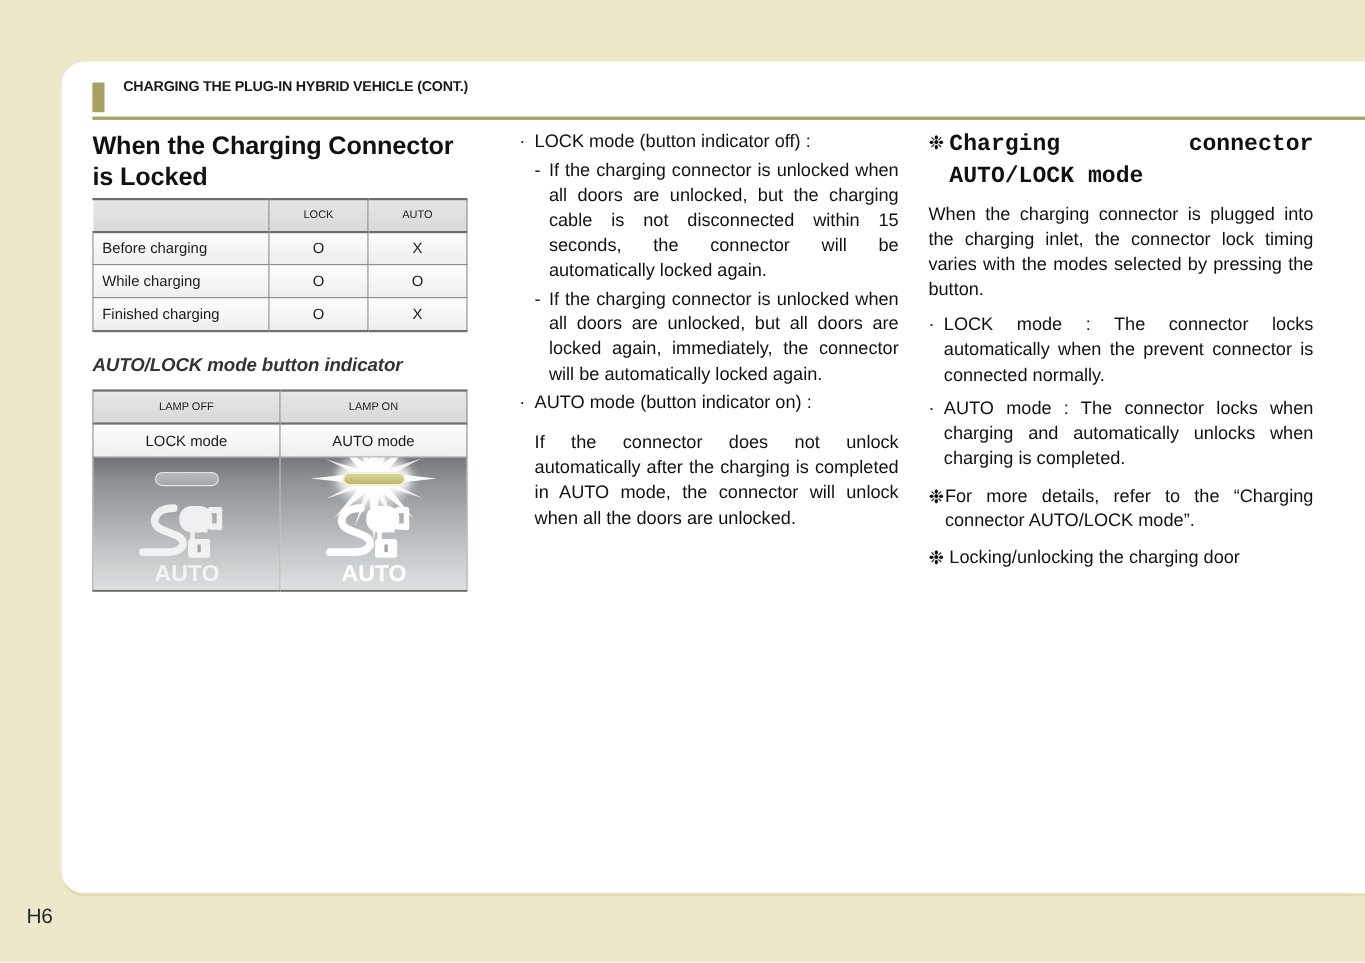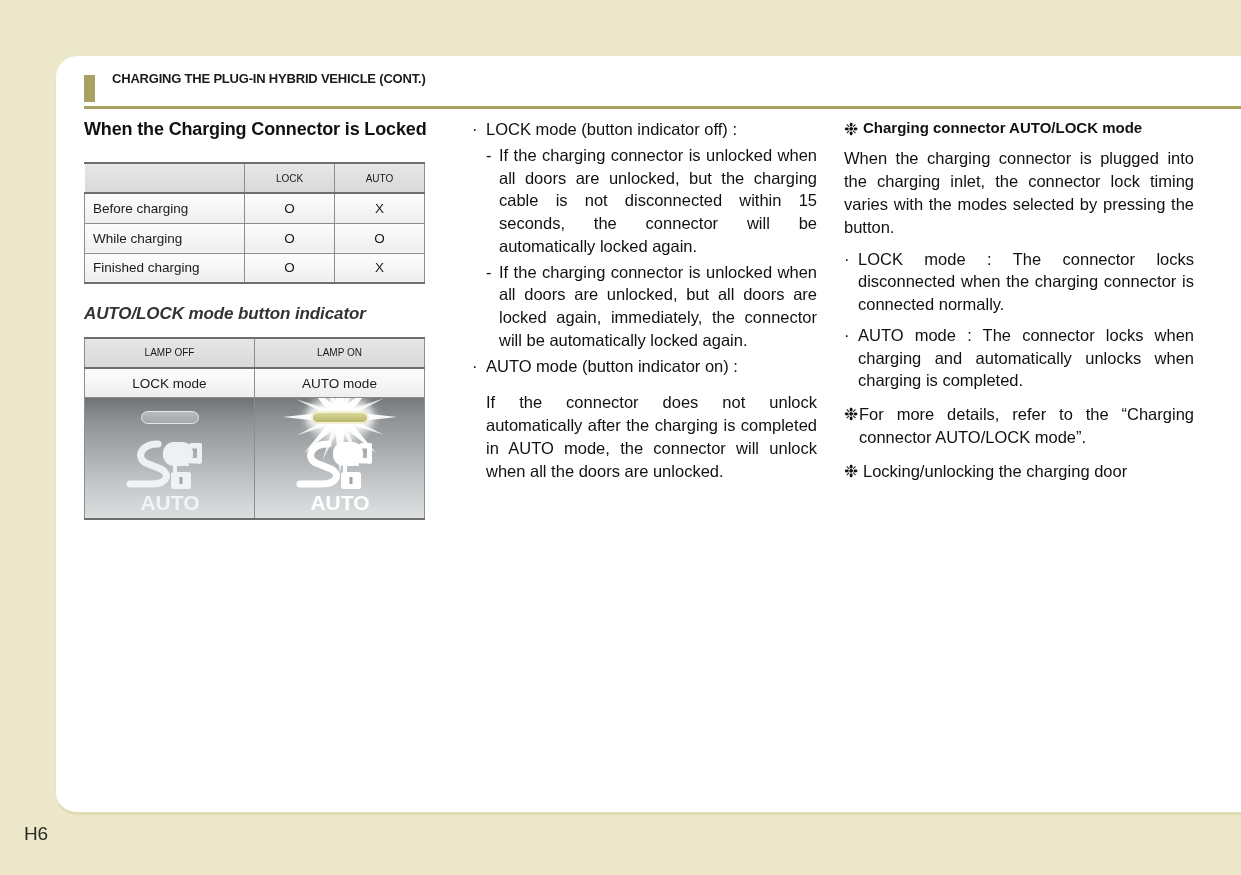--- a/index.html
+++ b/index.html
@@ -78,26 +78,26 @@
   .col {
     position: absolute;
     top: 0;
   }
   .col-left   { left: 0px;   width: 345px; }
   .col-mid    { left: 388px; width: 345px; }
   .col-right  { left: 760px; width: 350px; }
 
   
   h2.section-head {
-    font-size: 18px;
+    font-size: 23px;
     font-weight: bold;
     line-height: 1.23;
     color: #111;
     letter-spacing: -0.15px;
-    margin-bottom: 22px;
+    margin-bottom: 5px;
   }
   h3.sub-head {
     font-size: 17px;
     font-weight: bold;
     font-style: italic;
     line-height: 1.22;
     color: #333;
     letter-spacing: -0.1px;
     margin-top: 20px;
     margin-bottom: 12px;
@@ -230,21 +230,21 @@
     color: #111;
   }
   .bullet-mark.dot     { width: 14px; }
   .bullet-mark.dash    { width: 13px; }
   .bullet-mark.asterisk{ width: 19px; font-size: 17px; }
   .bullet-mark.asterisk-tight { width: 15px; font-size: 17px; }
   .bullet-body { flex: 1 1 auto; }
 
   .indent-1 { margin-left: 14px; }
 
-  .para.bold { font-weight: bold; font-size: 15px; }
+  .para.bold { font-weight: bold; font-size: 21px; font-family: Liberation Mono, monospace; }
 
   
   .page-number {
     position: absolute;
     left: 24px;
     top: 823px;
     font-size: 19px;
     color: #2a2a2a;
     letter-spacing: -0.2px;
   }
@@ -431,21 +431,21 @@
     <div class="col col-right">
 
       <div class="bullet-row">
         <span class="bullet-mark asterisk">❉</span>
         <span class="bullet-body para bold">Charging connector AUTO/LOCK mode</span>
       </div>
       <p class="para" style="margin-top:6px;">When the charging connector is plugged into the charging inlet, the connector lock timing varies with the modes selected by pressing the button.</p>
 
       <div class="bullet-row" style="margin-top:9px;">
         <span class="bullet-mark dot">·</span>
-        <span class="bullet-body para">LOCK mode : The connector locks disconnected when the charging connector is connected normally.</span>
+        <span class="bullet-body para">LOCK mode : The connector locks automatically when the prevent connector is connected normally.</span>
       </div>
 
       <div class="bullet-row" style="margin-top:6px;">
         <span class="bullet-mark dot">·</span>
         <span class="bullet-body para">AUTO mode : The connector locks when charging and automatically unlocks when charging is completed.</span>
       </div>
 
       <div class="bullet-row" style="margin-top:9px;">
         <span class="bullet-mark asterisk-tight">❉</span>
         <span class="bullet-body para">For more details, refer to the “Charging connector AUTO/LOCK mode”.</span>

